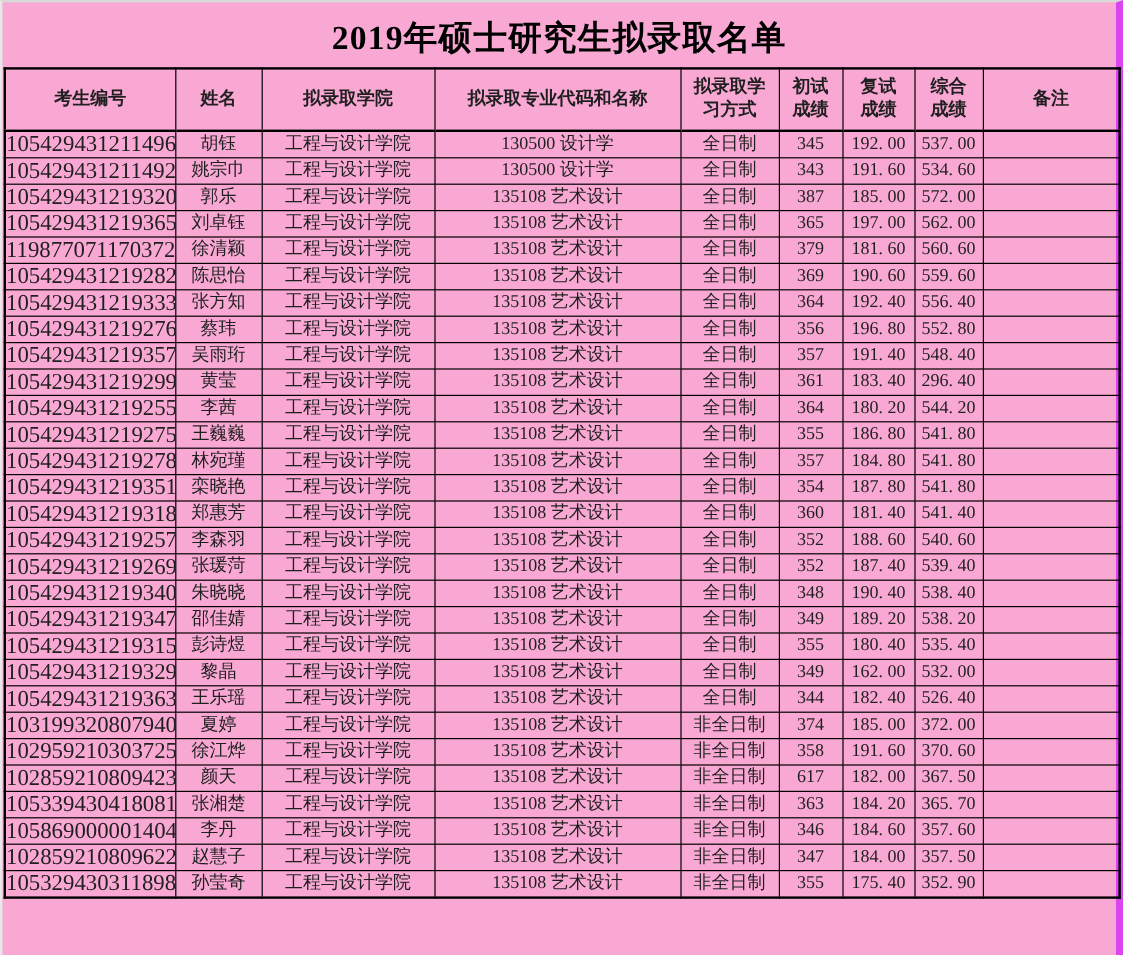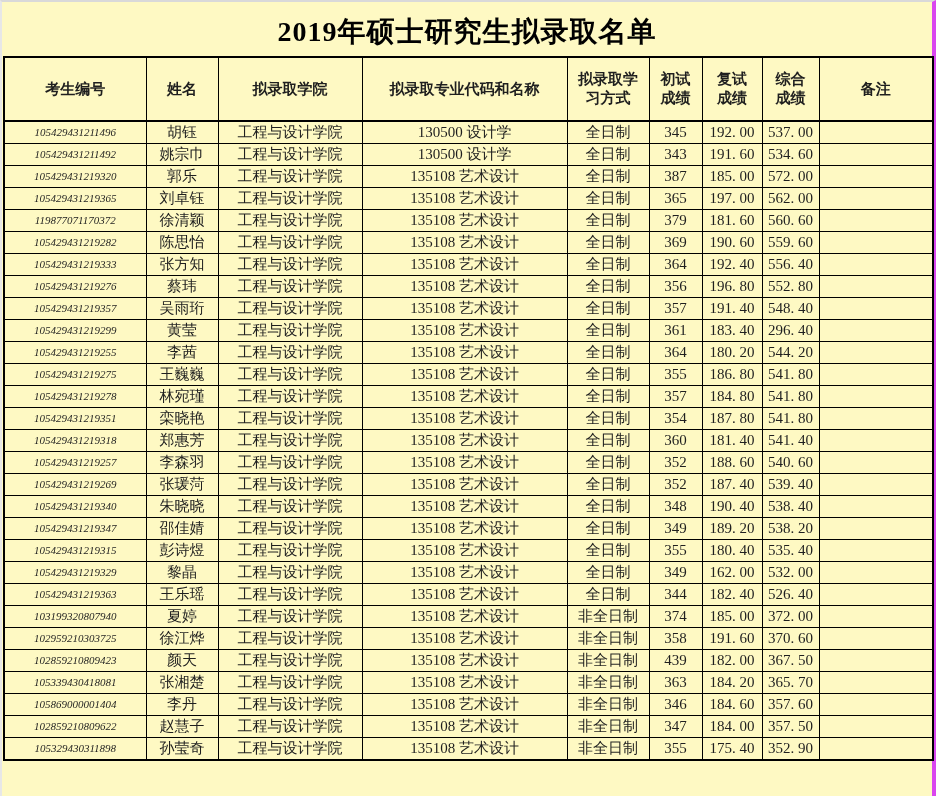--- a/index.html
+++ b/index.html
@@ -7,26 +7,26 @@
     padding: 0;
     background: #ffffff;
     width: 936px;
     height: 796px;
     overflow: hidden;
   }
   .page {
     position: relative;
     width: 936px;
     height: 796px;
-    background: #fef9c3;
+    background: #f9a8d4;
     font-family: "Liberation Serif", "DejaVu Serif", serif;
     color: #1a1a1a;
     border-top: 2px solid #d9d9d9;
     border-left: 2px solid #e7e7e7;
-    border-right: 4px solid #d946ef;
+    border-right: 6px solid #d946ef;
     box-sizing: border-box;
   }
   .title {
     margin: 0;
     padding-top: 11px;
     height: 43px;
     text-align: center;
     font-size: 28px;
     font-weight: bold;
     letter-spacing: 1px;
@@ -41,34 +41,34 @@
   table.admission th, table.admission td {
     border: 1px solid #000000;
     padding: 0;
     text-align: center;
     vertical-align: middle;
     overflow: hidden;
     white-space: pre-line;
     color: #1f1f1f;
   }
   table.admission { border: 2px solid #000000; }
-  thead tr { height: 64px; }
+  thead tr { height: 52px; }
   thead th {
     font-size: 15px;
     font-weight: bold;
     line-height: 1.25;
     border-bottom-width: 2px !important;
     color: #000000;
   }
   tbody tr { height: 21.5px; }
   tbody td {
     font-size: 15px;
     line-height: 21px;
   }
-  td.c-candidate-no { font-size: 11px; letter-spacing: 0px; font-style: italic; }
+  td.c-candidate-no { font-size: 19px; letter-spacing: 0px; }
 </style>
 </head>
 <body>
 
 <div class="page">
   <h1 class="title">2019年硕士研究生拟录取名单</h1>
   <table class="admission">
     <colgroup id="cols">
         <col style="width: 142px;">
         <col style="width: 72px;">
@@ -361,21 +361,21 @@
           <td class="c-retest-score">191. 60</td>
           <td class="c-total-score">370. 60</td>
           <td class="c-remark"></td>
         </tr>
         <tr>
           <td class="c-candidate-no">102859210809423</td>
           <td class="c-name">颜天</td>
           <td class="c-college">工程与设计学院</td>
           <td class="c-major">135108 艺术设计</td>
           <td class="c-study-mode">非全日制</td>
-          <td class="c-initial-score">439</td>
+          <td class="c-initial-score">617</td>
           <td class="c-retest-score">182. 00</td>
           <td class="c-total-score">367. 50</td>
           <td class="c-remark"></td>
         </tr>
         <tr>
           <td class="c-candidate-no">105339430418081</td>
           <td class="c-name">张湘楚</td>
           <td class="c-college">工程与设计学院</td>
           <td class="c-major">135108 艺术设计</td>
           <td class="c-study-mode">非全日制</td>

